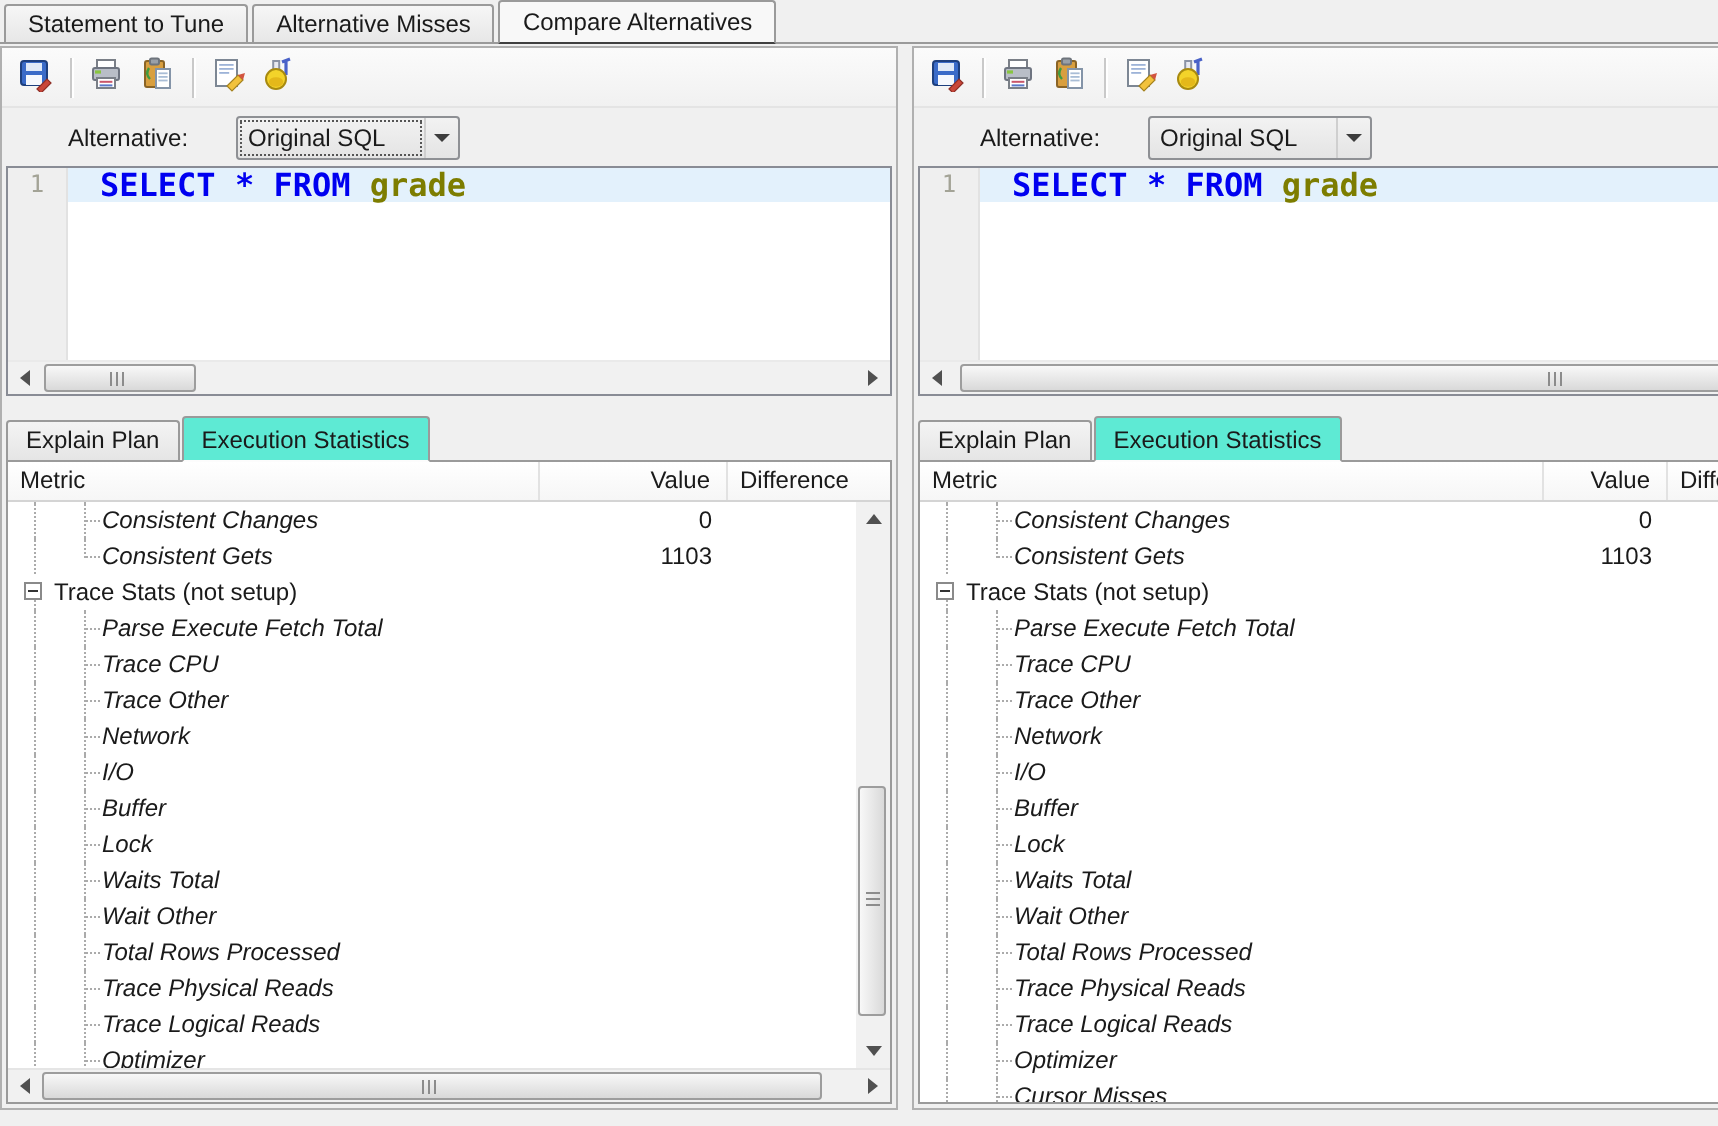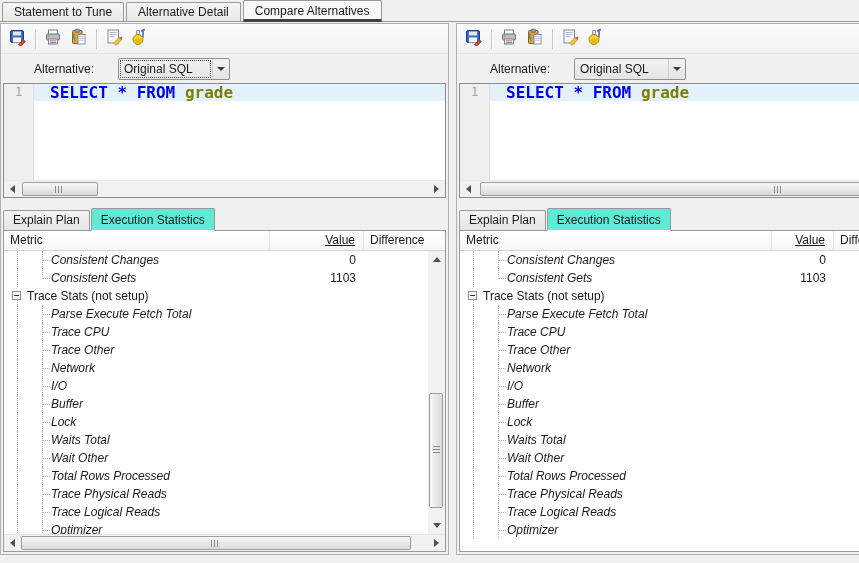--- a/index.html
+++ b/index.html
@@ -6,21 +6,21 @@
   html,body { width:859px; height:563px; overflow:hidden; background:#f0f0f0;
               font-family:"Liberation Sans", sans-serif; font-size:12px; color:#1a1a1a; }
 
   
   .main-tabs { height:22px; display:flex; align-items:flex-end; background:#f0f0f0;
                border-bottom:1px solid #9a9a9a; position:relative; }
   .mtab { height:19px; line-height:18px; padding:0 11px; margin-left:2px;
           background:linear-gradient(#f6f6f6,#e7e7e7); border:1px solid #9a9a9a; border-bottom:none;
           border-radius:2px 2px 0 0; white-space:nowrap; cursor:default; }
   .mtab.active { height:22px; line-height:21px; background:#f8f8f8; position:relative; z-index:3;
-                 margin-bottom:-1px; border-bottom:3px solid #404040; }
+                 margin-bottom:-1px; border-bottom:1px solid #404040; }
 
   
   .content { display:flex; height:541px; padding-top:1px; padding-bottom:8px; background:#f0f0f0; }
   .panel { width:449px; height:532px; background:#f0f0f0; border:1px solid #b0b0b0;
            display:flex; flex-direction:column; overflow:hidden; position:relative; }
   .panel.right { flex:0 0 403px; width:403px; border-right:none; }
   .splitter { width:7px; background:#f0f0f0; cursor:col-resize; }
 
   
   .toolbar { height:30px; flex:0 0 30px; display:flex; align-items:center; padding:0 4px;
@@ -87,21 +87,21 @@
 
   
   .mtable { margin:0 2px 2px 2px; flex:1; border:1px solid #9a9a9a; background:#fff;
             display:flex; flex-direction:column; position:relative; overflow:hidden; }
   .panel.right .mtable { width:475px; }
   .thead { height:20px; flex:0 0 20px; display:flex; background:linear-gradient(#ffffff,#f6f6f6);
            border-bottom:1px solid #d4d4d4; color:#1a1a1a; }
   .th { line-height:19px; white-space:nowrap; overflow:hidden; }
   .th-metric { padding-left:6px; border-right:1px solid #e2e2e2; }
   .panel.left  .th-metric { width:266px; }  .panel.right .th-metric { width:312px; }
-  .th-value  { text-align:right; padding-right:8px; border-right:1px solid #e2e2e2;text-decoration:underline; }
+  .th-value  { text-align:right; padding-right:8px; border-right:1px solid #e2e2e2; }
   .panel.left  .th-value { width:94px; }    .panel.right .th-value { width:62px; }
   .th-diff   { flex:1; padding-left:6px; }
 
   .tbody-wrap { flex:1; display:flex; overflow:hidden; }
   .tbody { flex:1; overflow:hidden; position:relative; background:#fff; }
   .trow { height:18px; display:flex; font-size:12px; }
   .cell-metric { position:relative; overflow:hidden; white-space:nowrap; }
   .panel.left  .cell-metric { width:266px; } .panel.right .cell-metric { width:312px; }
   .cell-value { text-align:right; padding-right:8px; line-height:18px; white-space:nowrap; }
   .panel.left  .cell-value { width:94px; }   .panel.right .cell-value { width:62px; }
@@ -118,21 +118,21 @@
   .expander::after { content:""; position:absolute; left:1px; top:3px; width:5px; height:1px; background:#333; }
 
   .table-hscroll { position:relative; height:17px; flex:0 0 17px; background:#f1f1f1; display:flex; align-items:center;
                    border-top:1px solid #e5e5e5; }
 </style>
 </head>
 <body>
 
 <div class="main-tabs">
   <div class="mtab">Statement to Tune</div>
-  <div class="mtab">Alternative Detail</div>
+  <div class="mtab">Alternative Misses</div>
   <div class="mtab active">Compare Alternatives</div>
 </div>
 
 <div class="content">
 
   <section class="panel left">
     <div class="toolbar">
       <div class="icon-btn">
         <span><svg width="18" height="18" viewBox="0 0 18 18">
               <rect x="1.5" y="2.5" width="13" height="12" rx="1.5" fill="#3a6bc8" stroke="#1d3f7e"></rect>
@@ -666,20 +666,26 @@
               <div class="cell-metric">
                 <span class="t13"></span>
                 <span class="c38v"></span>
                 <span class="c38h"></span>
                 <span class="lbl">Optimizer</span>
               </div>
               <div class="cell-value"></div>
               <div class="cell-diff"></div>
             </div>
             <div class="trow lvl2">
+              <div class="cell-metric">
+                <span class="t13"></span>
+                <span class="c38v"></span>
+                <span class="c38h"></span>
+                <span class="lbl">Cursor Misses</span>
+              </div>
               <div class="cell-value"></div>
               <div class="cell-diff"></div>
             </div>
           </div>
       </div>
     </div>
   </section>
 
 </div>
 

